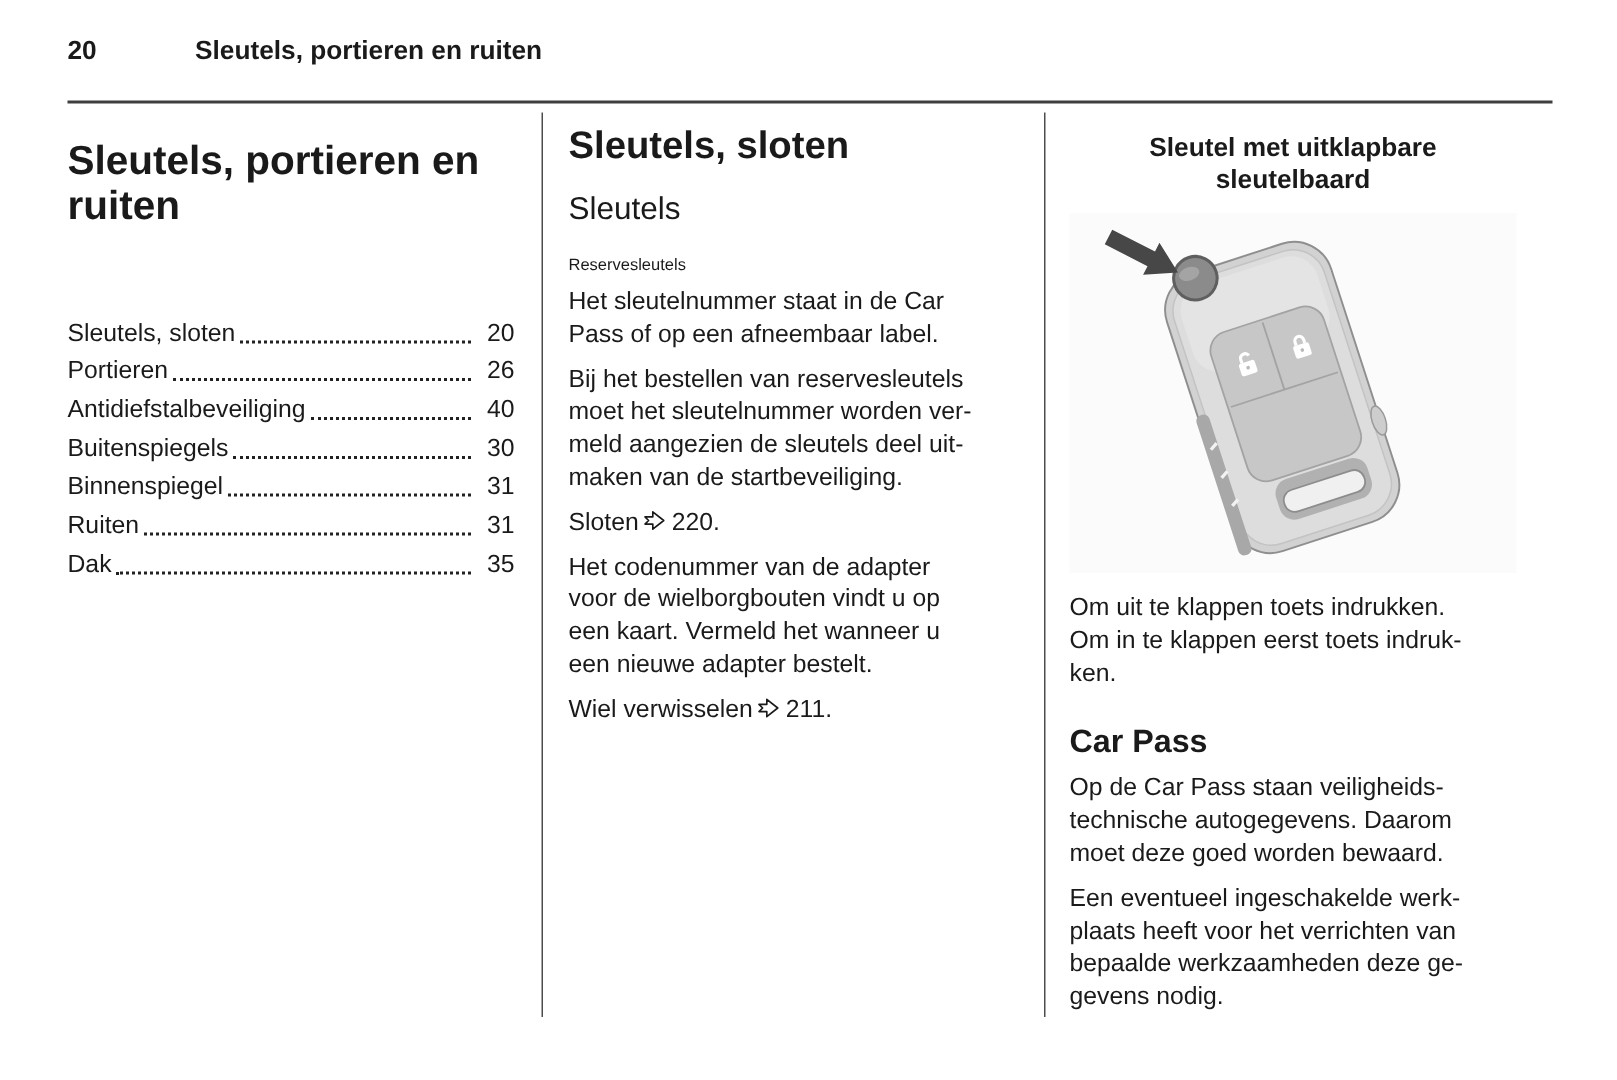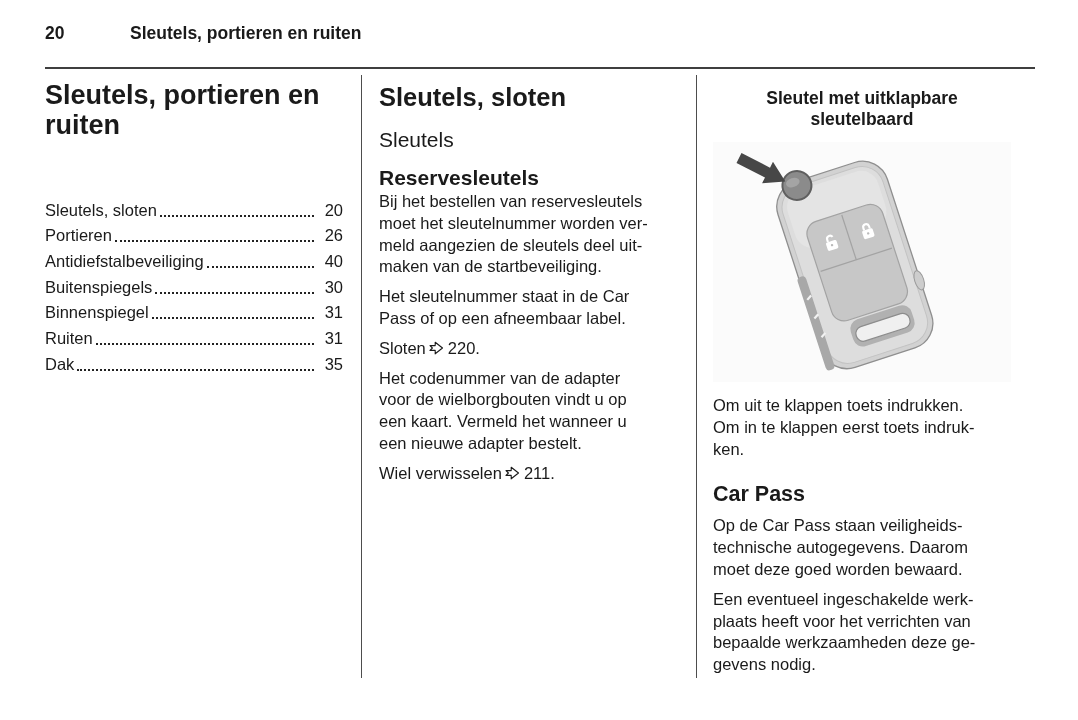--- a/index.html
+++ b/index.html
@@ -9,38 +9,38 @@
   
   .page-num{position:absolute;left:45px;top:23px;font-size:17.5px;font-weight:bold;}
   .header-title{position:absolute;left:130px;top:23px;font-size:17.5px;font-weight:bold;}
   .hrule{position:absolute;left:45px;top:67px;width:990px;height:1.5px;background:#3f3f3f;}
 
   
   .vrule{position:absolute;top:75px;height:603px;width:1.2px;background:#4d4d4d;}
   .vrule1{left:361px;} .vrule2{left:696px;}
 
   
-  .col1{position:absolute;left:45px;top:80px;width:298px;}
+  .col1{position:absolute;left:45px;top:92px;width:298px;}
   .col2{position:absolute;left:379px;top:83px;width:302px;}
   .col3{position:absolute;left:713px;top:86px;width:298px;}
 
   .ml{white-space:pre-line;}
 
   .chapter-title{font-size:27px;font-weight:bold;line-height:30px;margin:0;}
 
   
   .toc{margin-top:54px;}
   .toc-row{display:flex;align-items:flex-end;height:25.7px;font-size:16.5px;}
   .toc-dots{flex:1;margin:0 3px;border-bottom:2.2px dotted #222;transform:translateY(-3px);}
   .toc-num{width:26px;text-align:right;}
 
   
   .h-section{font-size:25.5px;font-weight:bold;line-height:28px;margin:0 0 17px 0;}
   .h-sub{font-size:21px;font-weight:normal;line-height:24px;margin:0 0 15px 0;}
-  .h-small{font-size:21px;font-weight:bold;line-height:21px;margin:0 0 3px 0;}
+  .h-small{font-size:11px;font-weight:normal;line-height:21px;margin:0 0 3px 0;}
   .body-p{font-size:16.5px;line-height:21.8px;margin:0 0 8px 0;}
   .ref-line{font-size:16.5px;line-height:21.8px;margin:0 0 8px 0;}
   .ref-arrow{display:inline-block;vertical-align:-2px;margin:0 3px;}
 
   
   .h-fig{font-size:17.5px;font-weight:bold;line-height:21px;margin:2px 0 0 0;text-align:center;}
   .figure{width:298px;height:240px;margin-top:12px;background:#fbfbfb;}
   .caption{font-size:16.5px;line-height:21.8px;margin:13px 0 0 0;}
   .h-carpass{font-size:21.5px;font-weight:bold;line-height:24px;margin:22px 0 9px 0;}
 </style>
@@ -95,26 +95,26 @@
         <span class="toc-dots"></span>
         <span class="toc-num">35</span>
       </div>
     </div>
   </div>
 
   <div class="col2">
     <h2 class="h-section">Sleutels, sloten</h2>
     <h3 class="h-sub">Sleutels</h3>
     <h4 class="h-small">Reservesleutels</h4>
+    <p class="body-p ml">Het sleutelnummer staat in de Car
+Pass of op een afneembaar label.</p>
     <p class="body-p ml">Bij het bestellen van reservesleutels
 moet het sleutelnummer worden ver-
 meld aangezien de sleutels deel uit-
 maken van de startbeveiliging.</p>
-    <p class="body-p ml">Het sleutelnummer staat in de Car
-Pass of op een afneembaar label.</p>
     <p class="ref-line"><span>Sloten</span><svg class="ref-arrow" width="16" height="16" viewBox="0 0 16 16">
           <polygon points="1,5.6 6.2,5.6 6.2,2.2 13.5,8 6.2,13.8 6.2,10.4 1,10.4 3.4,8" fill="#ffffff" stroke="#1a1a1a" stroke-width="1.1" stroke-linejoin="round"></polygon>
         </svg><span>220.</span></p>
     <p class="body-p ml">Het codenummer van de adapter
 voor de wielborgbouten vindt u op
 een kaart. Vermeld het wanneer u
 een nieuwe adapter bestelt.</p>
     <p class="ref-line"><span>Wiel verwisselen</span><svg class="ref-arrow" width="16" height="16" viewBox="0 0 16 16">
           <polygon points="1,5.6 6.2,5.6 6.2,2.2 13.5,8 6.2,13.8 6.2,10.4 1,10.4 3.4,8" fill="#ffffff" stroke="#1a1a1a" stroke-width="1.1" stroke-linejoin="round"></polygon>
         </svg><span>211.</span></p>

